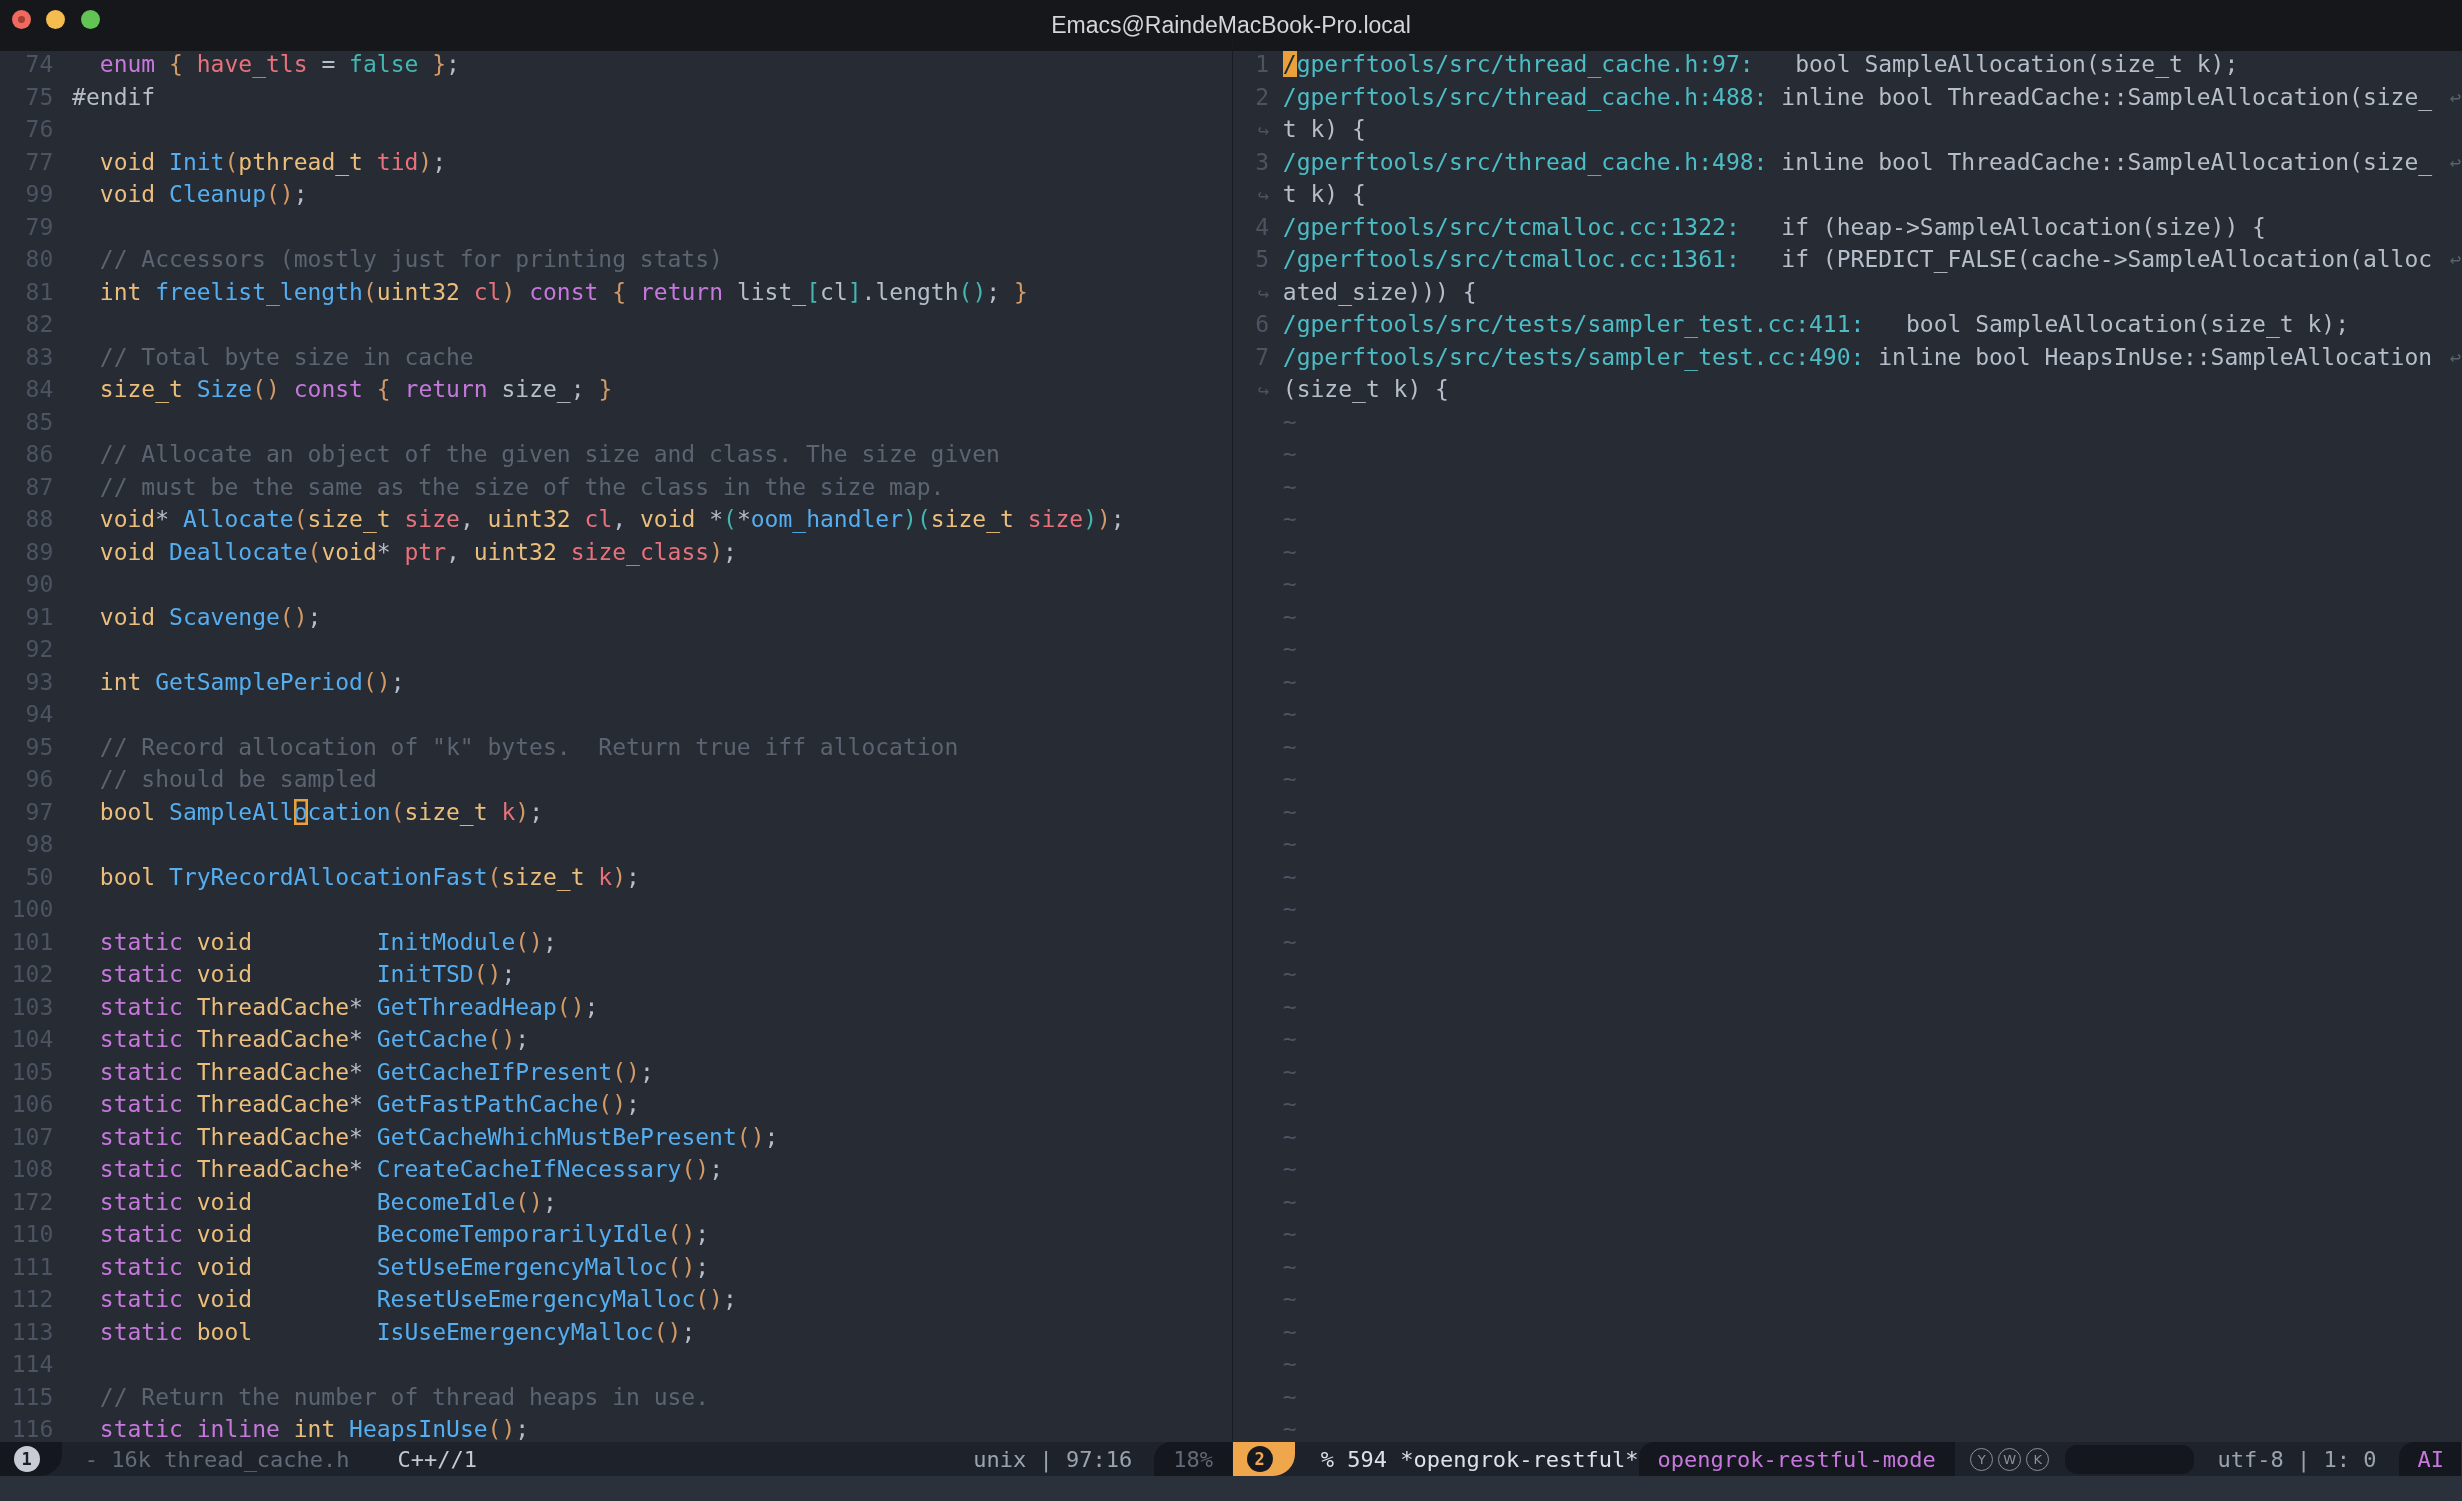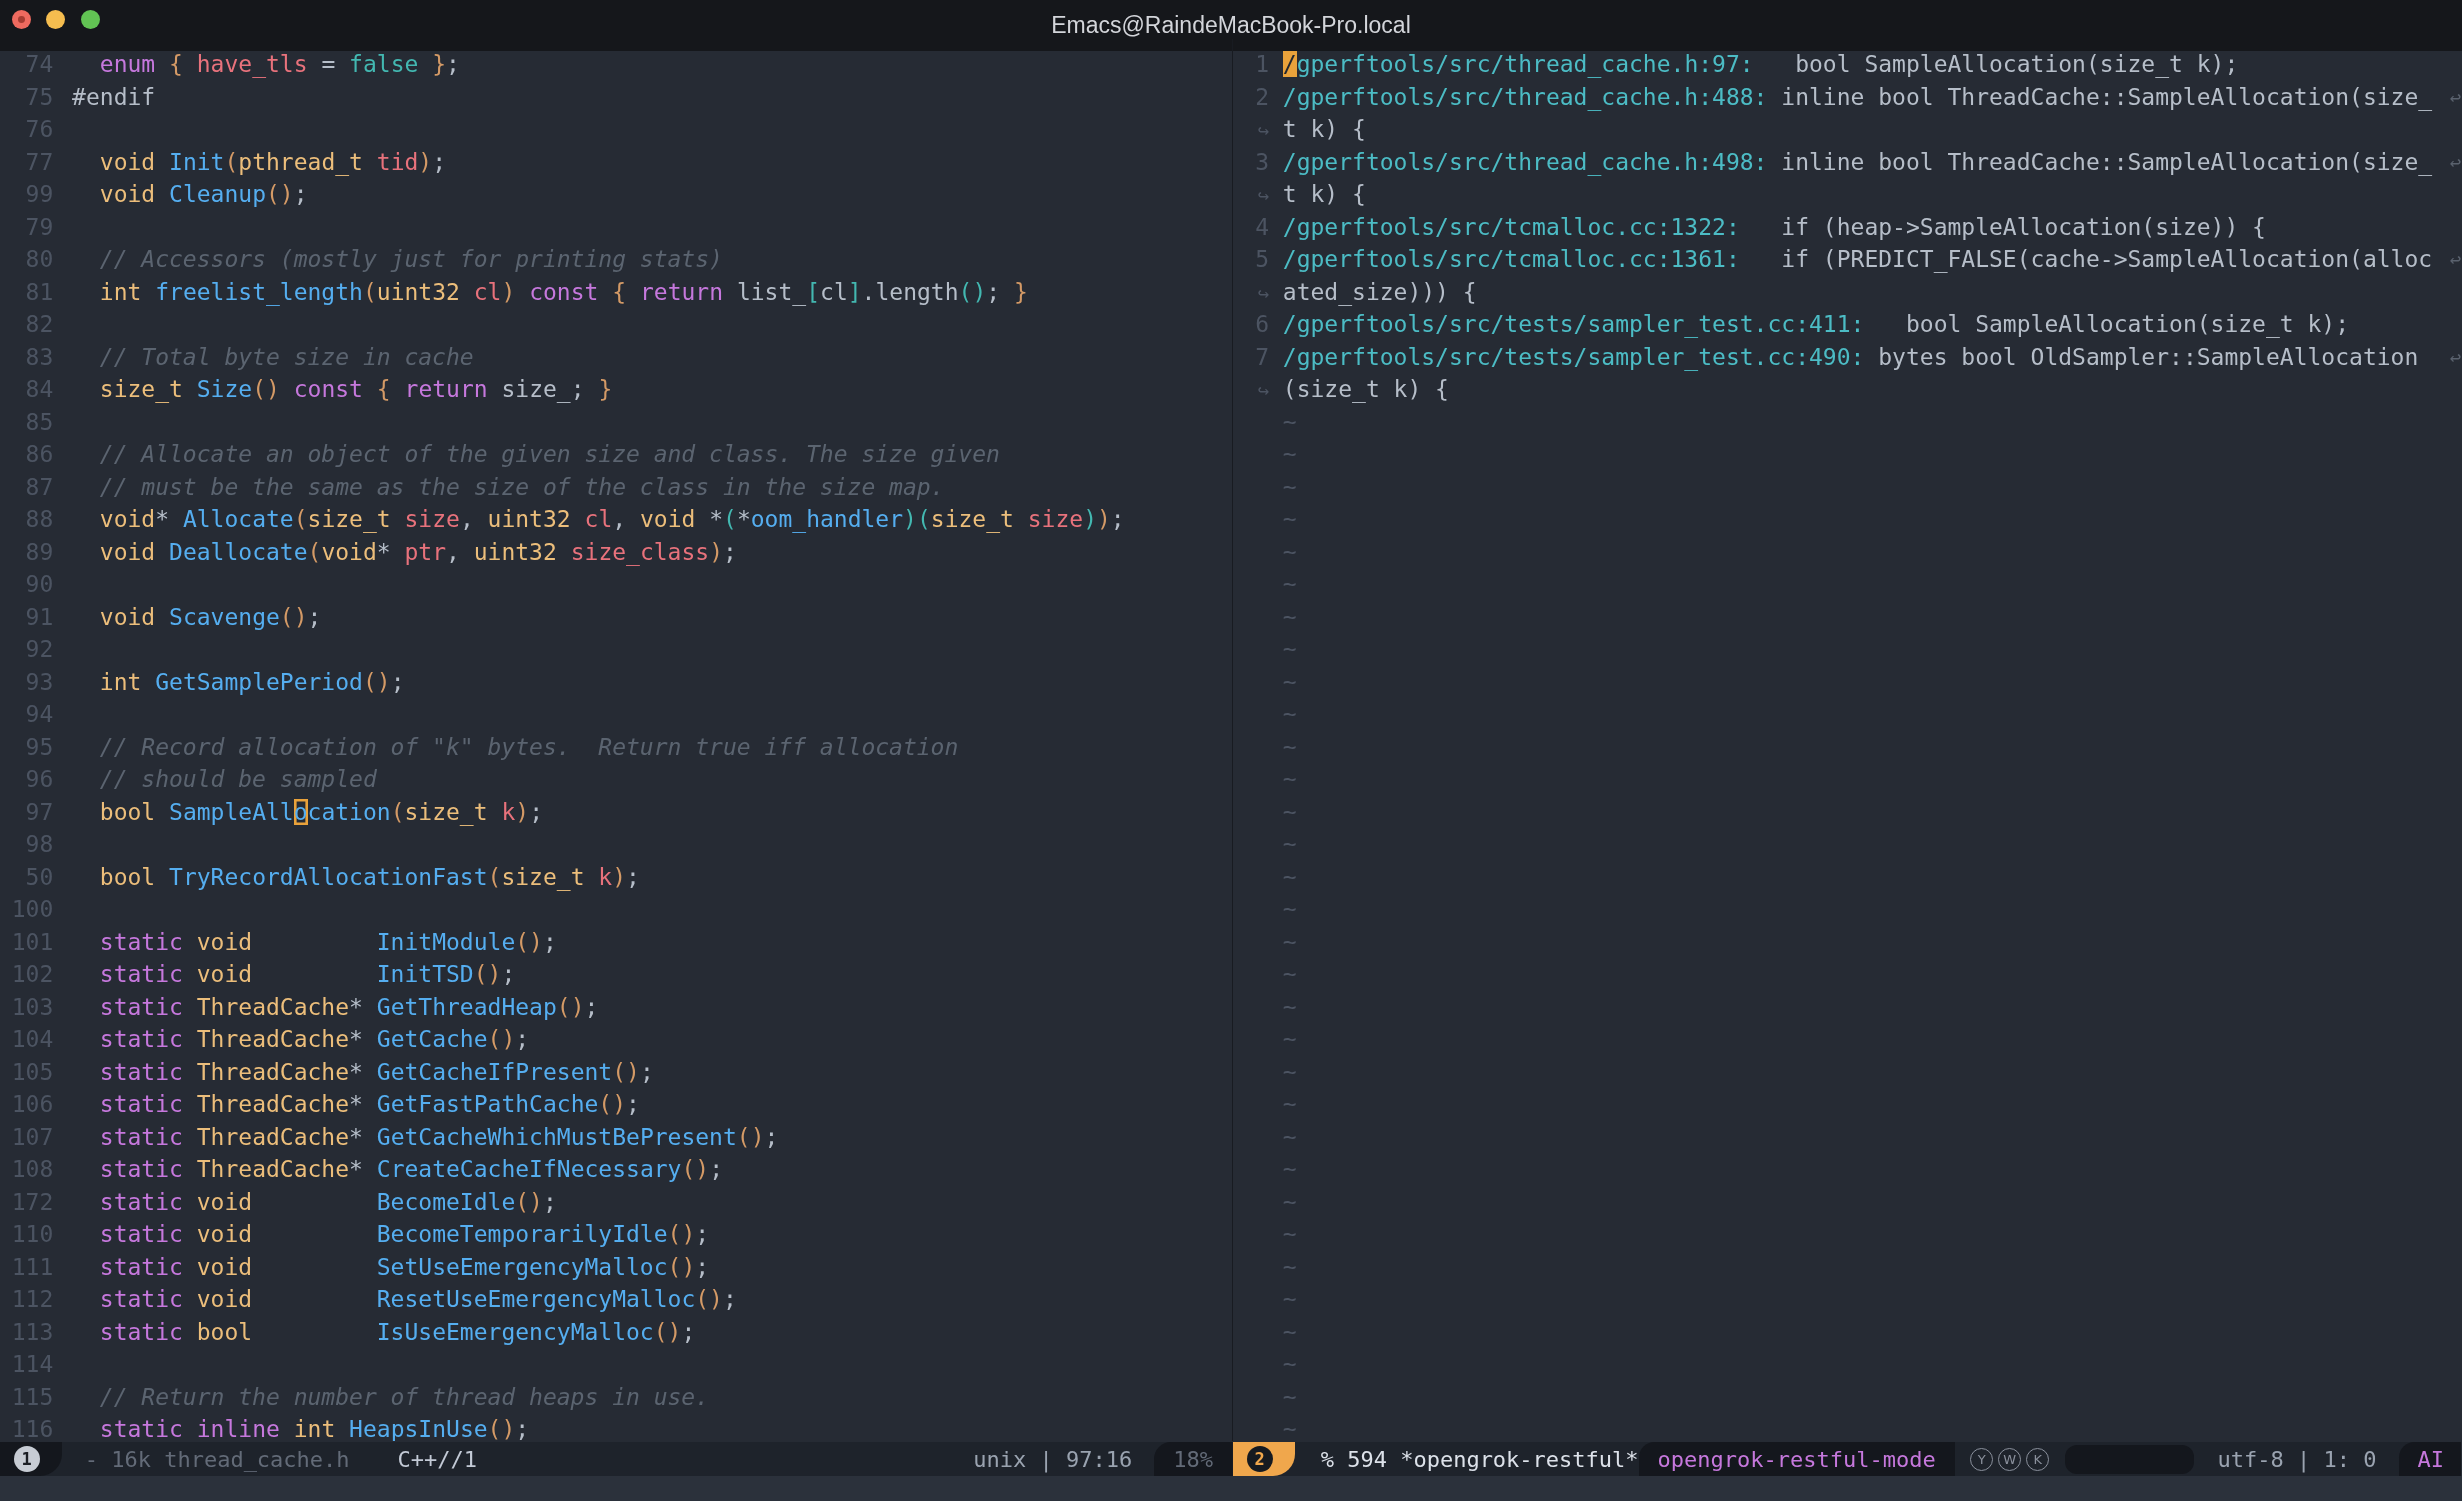--- a/index.html
+++ b/index.html
@@ -25,21 +25,21 @@
   .pane.right .gut{display:inline-block;width:41px;padding-right:6.8px;box-sizing:border-box;text-align:right;color:var(--line_number);}
   .pane.right .code{margin-left:6.8px;}
   .gut.wrapg{color:#5a626e;font-size:19px;}
   .wrapr{position:absolute;right:1.7px;top:0;color:#5a626e;font-size:19px;}
   
   .tk-t{color:var(--fg);}
   .tk-k{color:var(--keyword);}
   .tk-y{color:var(--type);}
   .tk-f{color:var(--function);}
   .tk-v{color:var(--variable);}
-  .tk-c{color:var(--comment);font-style:italic;}
+  .tk-c{color:var(--comment);}
   .tk-o{color:var(--delim1);}
   .tk-g{color:var(--delim2);}
   .tk-p{color:var(--path);text-align:right;}
   .tk-tilde{color:var(--line_number);}
   .tk-ch{box-shadow:inset 0 0 0 2.6px var(--cursor);}
   .tk-cb{background:var(--cursor);color:#23272e;}
   
   .modelines{position:absolute;left:0;top:1442px;width:2462px;height:34px;display:flex;}
   .modeline{background:var(--modeline_bg);height:34px;display:flex;align-items:center;
             font-size:22px;color:var(--modeline_fg);overflow:hidden;white-space:pre;}
@@ -131,21 +131,21 @@
   <div class="pane right" id="pane-right">
       <div class="row"><span class="gut">1</span><span class="code"><span class="tk-cb">/</span><span class="tk-p">gperftools/src/thread_cache.h:97:</span><span class="tk-t">   bool SampleAllocation(size_t k);</span></span></div>
       <div class="row"><span class="gut">2</span><span class="code"><span class="tk-p">/gperftools/src/thread_cache.h:488:</span><span class="tk-t"> inline bool ThreadCache::SampleAllocation(size_</span></span><span class="wrapr">↩</span></div>
       <div class="row"><span class="gut wrapg">↪</span><span class="code"><span class="tk-t">t k) {</span></span></div>
       <div class="row"><span class="gut">3</span><span class="code"><span class="tk-p">/gperftools/src/thread_cache.h:498:</span><span class="tk-t"> inline bool ThreadCache::SampleAllocation(size_</span></span><span class="wrapr">↩</span></div>
       <div class="row"><span class="gut wrapg">↪</span><span class="code"><span class="tk-t">t k) {</span></span></div>
       <div class="row"><span class="gut">4</span><span class="code"><span class="tk-p">/gperftools/src/tcmalloc.cc:1322:</span><span class="tk-t">   if (heap-&gt;SampleAllocation(size)) {</span></span></div>
       <div class="row"><span class="gut">5</span><span class="code"><span class="tk-p">/gperftools/src/tcmalloc.cc:1361:</span><span class="tk-t">   if (PREDICT_FALSE(cache-&gt;SampleAllocation(alloc</span></span><span class="wrapr">↩</span></div>
       <div class="row"><span class="gut wrapg">↪</span><span class="code"><span class="tk-t">ated_size))) {</span></span></div>
       <div class="row"><span class="gut">6</span><span class="code"><span class="tk-p">/gperftools/src/tests/sampler_test.cc:411:</span><span class="tk-t">   bool SampleAllocation(size_t k);</span></span></div>
-      <div class="row"><span class="gut">7</span><span class="code"><span class="tk-p">/gperftools/src/tests/sampler_test.cc:490:</span><span class="tk-t"> bytes bool OldSampler::SampleAllocation</span></span><span class="wrapr">↩</span></div>
+      <div class="row"><span class="gut">7</span><span class="code"><span class="tk-p">/gperftools/src/tests/sampler_test.cc:490:</span><span class="tk-t"> inline bool HeapsInUse::SampleAllocation</span></span><span class="wrapr">↩</span></div>
       <div class="row"><span class="gut wrapg">↪</span><span class="code"><span class="tk-t">(size_t k) {</span></span></div>
       <div class="row"><span class="gut"></span><span class="code"><span class="tk-tilde">~</span></span></div>
       <div class="row"><span class="gut"></span><span class="code"><span class="tk-tilde">~</span></span></div>
       <div class="row"><span class="gut"></span><span class="code"><span class="tk-tilde">~</span></span></div>
       <div class="row"><span class="gut"></span><span class="code"><span class="tk-tilde">~</span></span></div>
       <div class="row"><span class="gut"></span><span class="code"><span class="tk-tilde">~</span></span></div>
       <div class="row"><span class="gut"></span><span class="code"><span class="tk-tilde">~</span></span></div>
       <div class="row"><span class="gut"></span><span class="code"><span class="tk-tilde">~</span></span></div>
       <div class="row"><span class="gut"></span><span class="code"><span class="tk-tilde">~</span></span></div>
       <div class="row"><span class="gut"></span><span class="code"><span class="tk-tilde">~</span></span></div>

